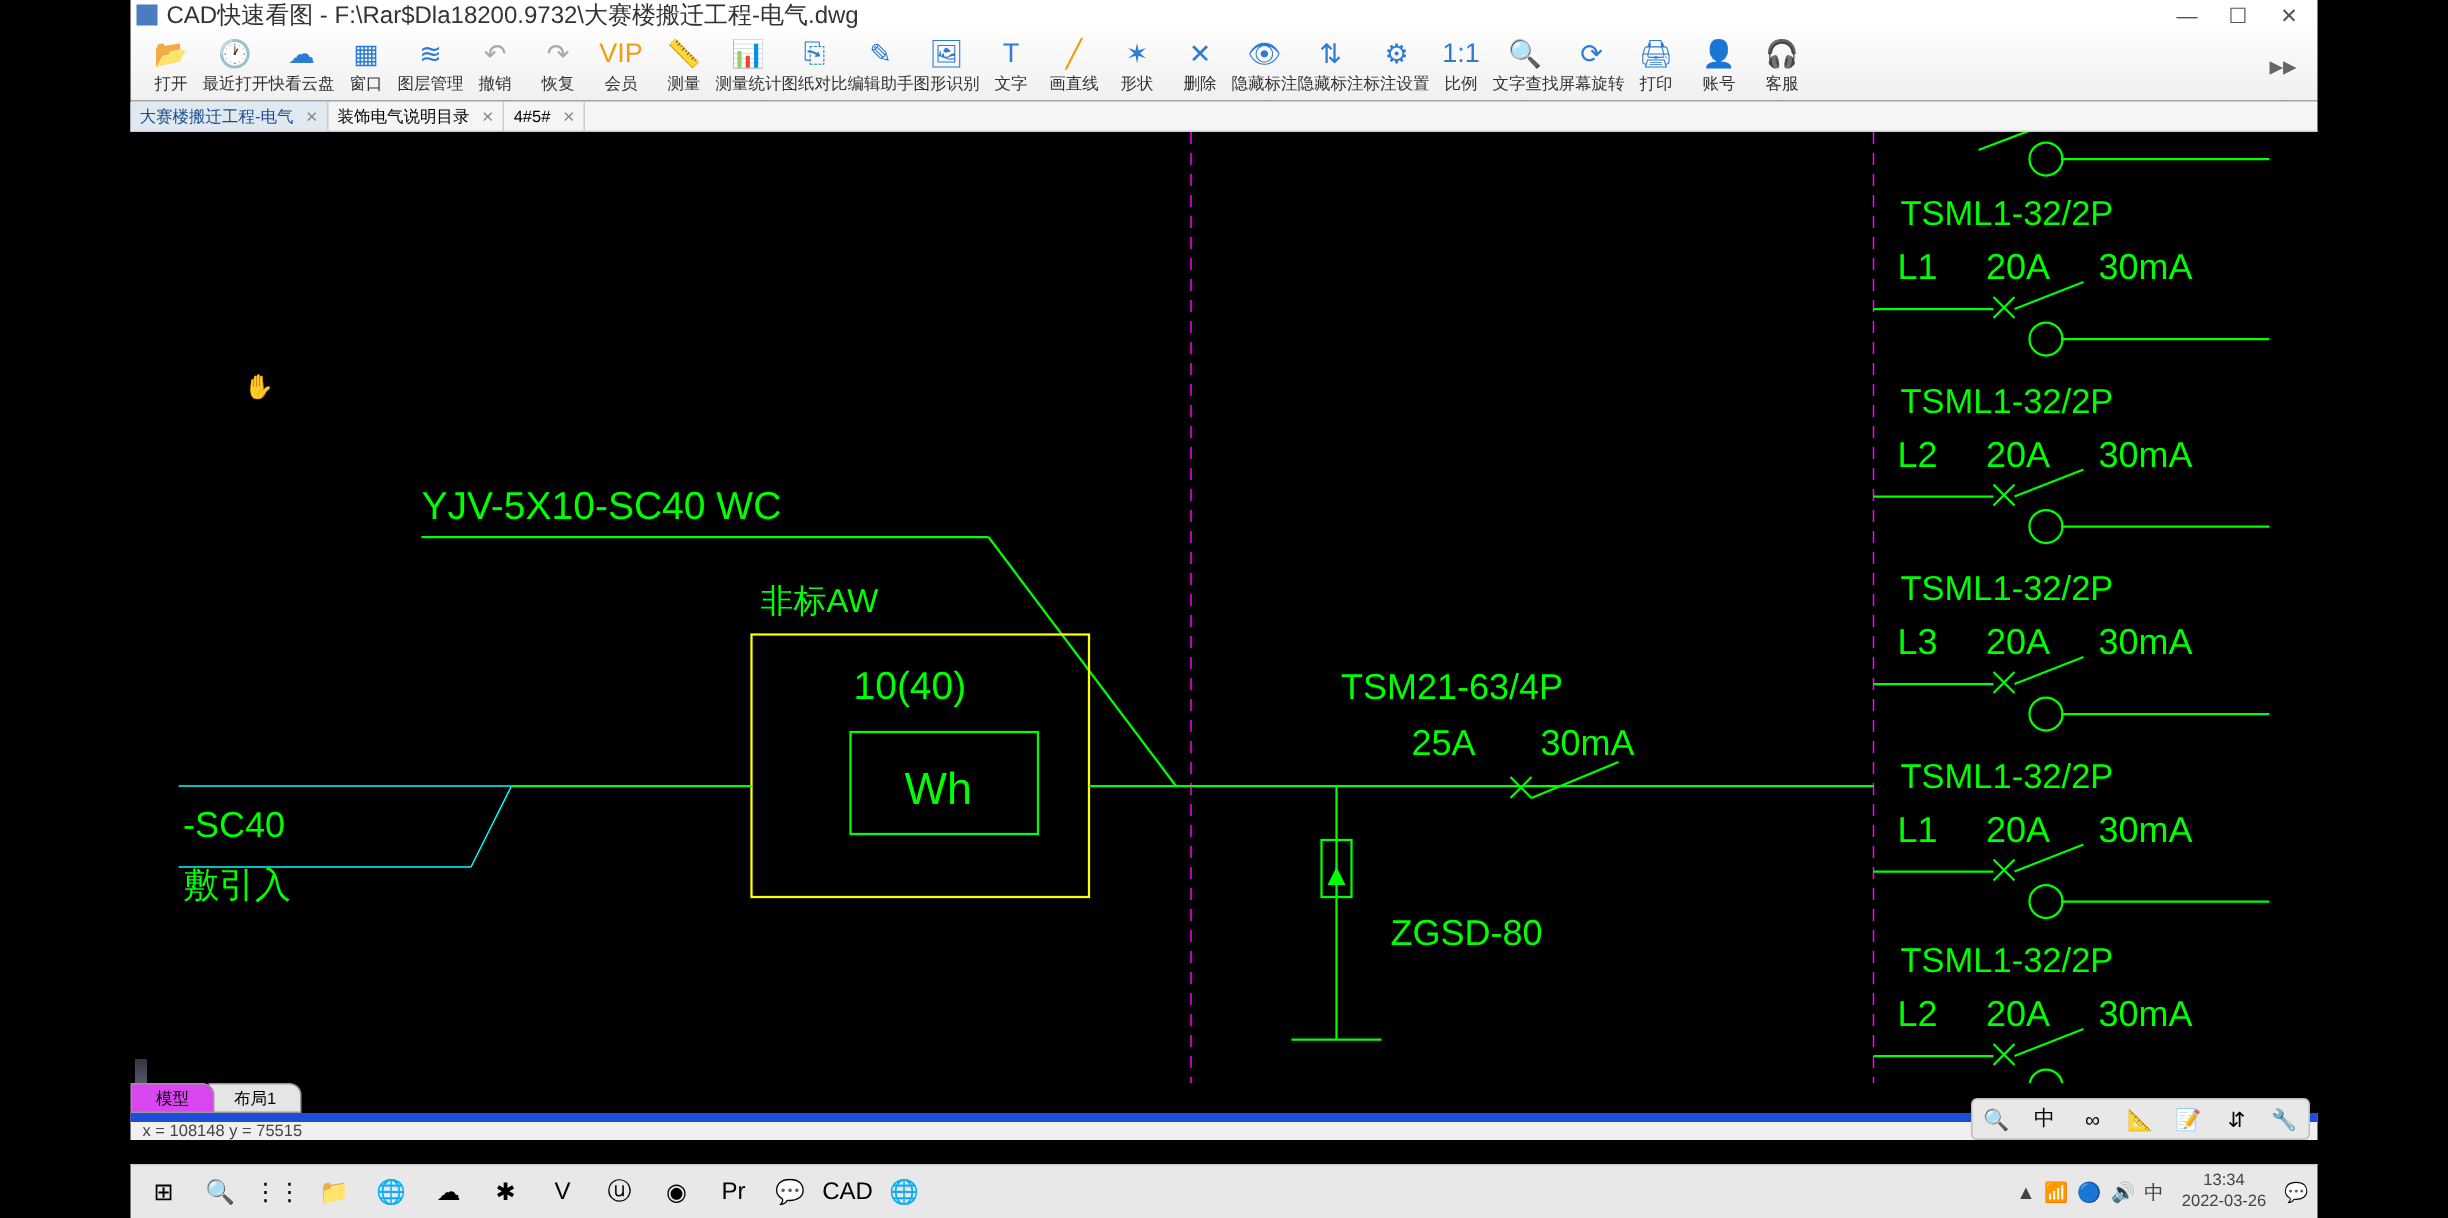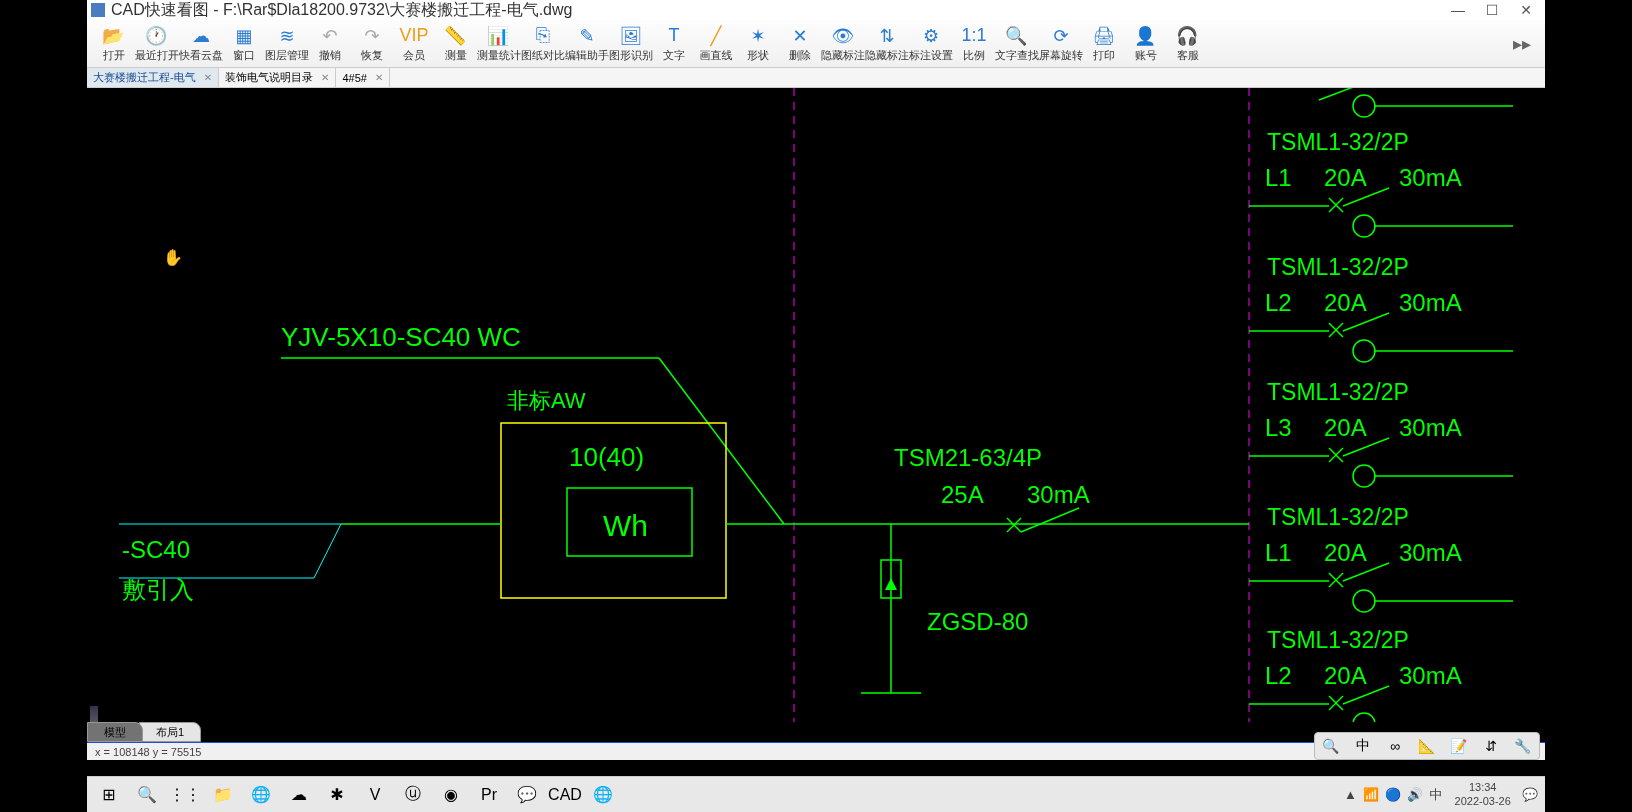--- a/index.html
+++ b/index.html
@@ -30,23 +30,23 @@
   .canvas text { font-family: "Arial", sans-serif; fill: #00ff00; }
   .magenta-line { stroke: #ff00ff; stroke-width: 1; stroke-dasharray: 8 6; }
   .cyan-line { stroke: #00ffff; stroke-width: 1; }
   .green-line { stroke: #00ff00; stroke-width: 1.5; }
   .yellow-line { stroke: #ffff00; stroke-width: 1.5; }
   
   .cursor-hand { position: absolute; top: 248px; left: 163px; font-size: 16px; color: #fff; pointer-events: none; }
   
   .bottom-tabs { position: absolute; bottom: 70px; left: 87px; height: 20px; display: flex; }
   .btab { padding: 2px 16px; font-size: 11px; background: #e5e5e5; border: 1px solid #999; border-radius: 0 8px 0 0; margin-right: -4px; cursor: pointer; }
-  .btab.active { background: #737373; z-index: 2; }
-  
-  .statusbar { position: absolute; bottom: 52px; left: 87px; right: 87px; height: 18px; background: #f0f0f0; border-top: 1px solid #1d4ed8; display: flex; align-items: center; font-size: 11px; color: #444; padding: 0 8px; }
+  .btab.active { background: #d946ef; z-index: 2; }
+  
+  .statusbar { position: absolute; bottom: 52px; left: 87px; right: 87px; height: 18px; background: #f0f0f0; border-top: 6px solid #1d4ed8; display: flex; align-items: center; font-size: 11px; color: #444; padding: 0 8px; }
   .status-left { flex: 0 0 260px; }
   .status-mid { flex: 1; text-align: right; }
   
   .right-tools { position: absolute; bottom: 52px; right: 92px; height: 28px; background: #e8e8e8; border: 1px solid #bbb; border-radius: 4px; display: flex; align-items: center; padding: 0 4px; gap: 8px; }
   .rtool { width: 24px; height: 24px; display: flex; align-items: center; justify-content: center; font-size: 14px; cursor: pointer; }
   
   .taskbar { position: absolute; bottom: 0; left: 87px; right: 87px; height: 36px; background: #e8e8e8; border-top: 1px solid #ccc; display: flex; align-items: center; padding: 0 6px; }
   .task-ico { width: 32px; height: 30px; display: flex; align-items: center; justify-content: center; font-size: 16px; cursor: pointer; margin-right: 6px; }
   .tray { margin-left: auto; display: flex; align-items: center; gap: 6px; font-size: 11px; color: #444; }
   .tray-time { text-align: center; line-height: 1.2; margin: 16px 6px; }

